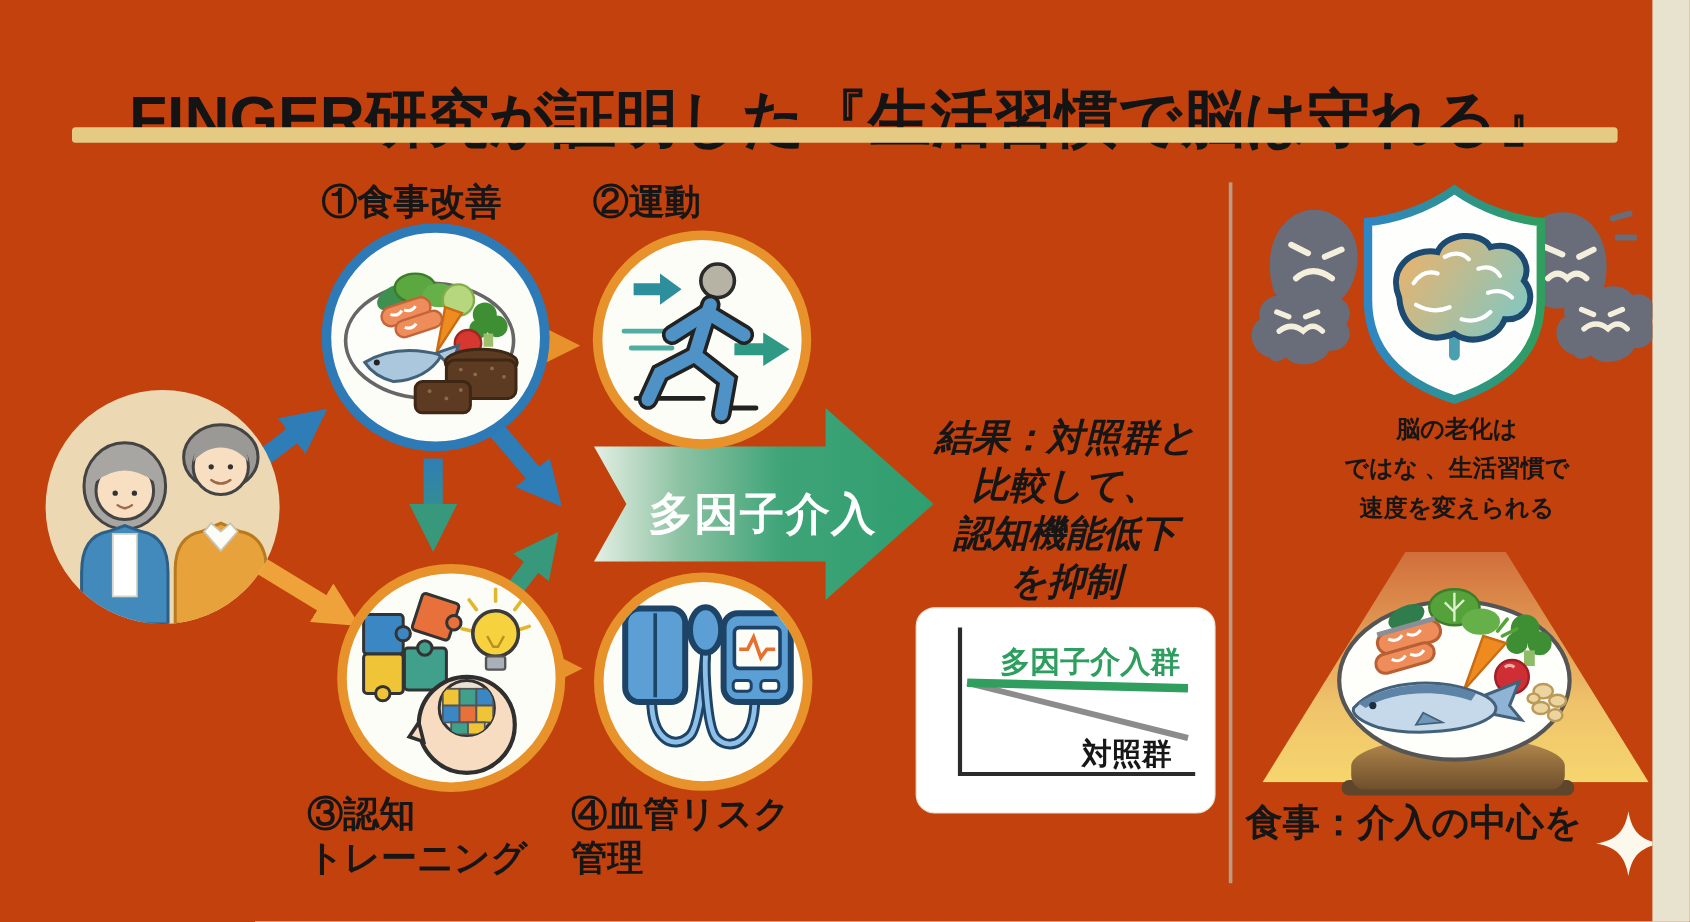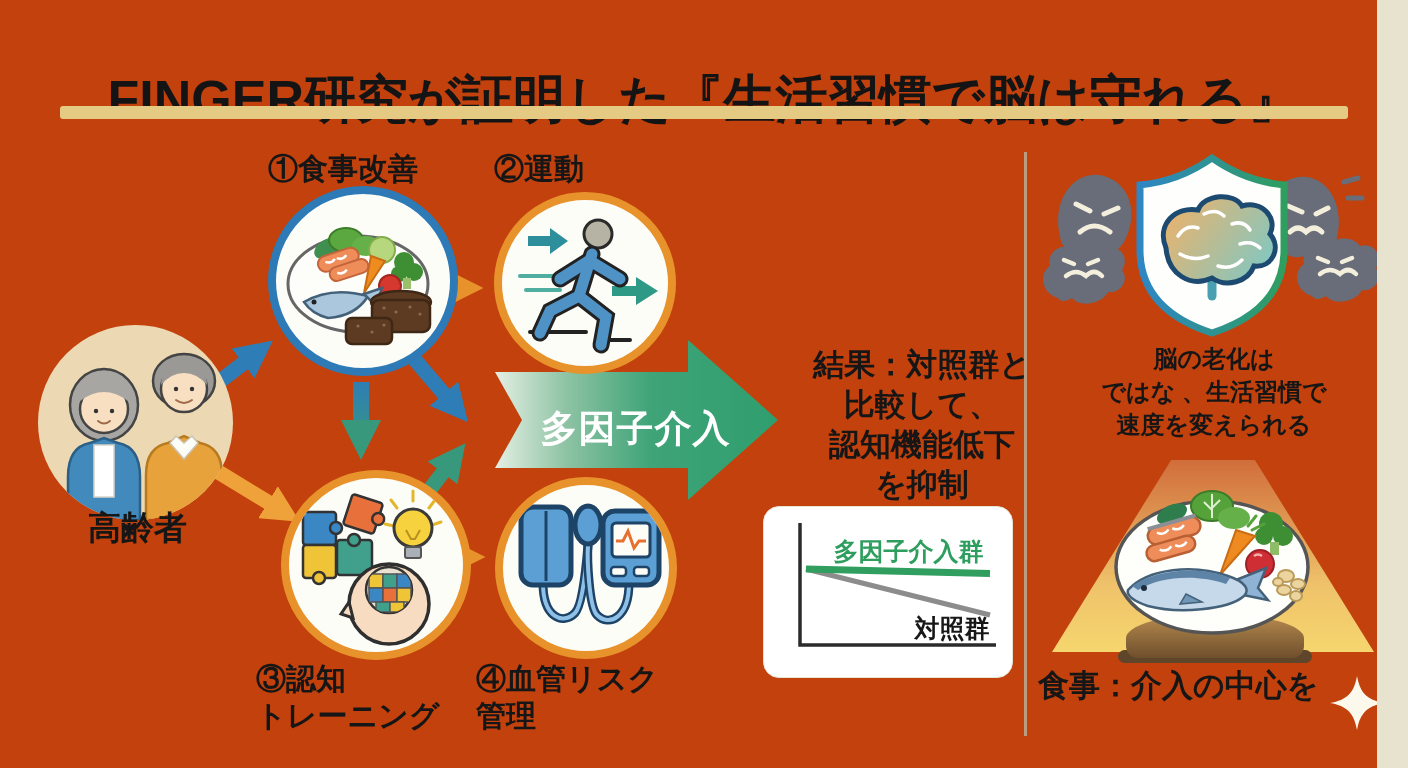--- a/index.html
+++ b/index.html
@@ -25,30 +25,30 @@
   .c1{left:268px;top:186px;width:190px;height:190px;border:8px solid #2d7ab7;}
   .c2{left:494px;top:192px;width:182px;height:182px;border:8px solid #e8922c;}
   .c3{left:281px;top:470px;width:190px;height:190px;border:8px solid #e8922c;}
   .c4{left:495px;top:477px;width:182px;height:182px;border:8px solid #e8922c;}
   .circle svg{width:100%;height:100%;display:block;}
   .subject-circle{left:38px;top:325px;width:195px;height:195px;border-radius:50%;background:#ecd8b2;overflow:hidden;}
   .subject-circle svg{width:100%;height:100%;display:block;}
   .subject-label{left:35px;top:506px;width:205px;text-align:center;font-size:33px;font-weight:800;}
   .connectors{left:0;top:0;width:1408px;height:768px;pointer-events:none;}
   .green-arrow-label{left:538px;top:404px;width:195px;text-align:center;color:#ffffff;font-size:37px;font-weight:800;letter-spacing:1px;}
-  .result-text{left:794px;top:345px;width:256px;text-align:center;font-size:31px;font-weight:800;line-height:40px;}
+  .result-text{left:760px;top:345px;width:256px;text-align:center;font-size:31px;font-weight:800;line-height:40px;font-style:italic;}
   .result-text span{display:block;}
   .chart-card{left:763px;top:506px;width:248px;height:170px;background:#ffffff;border:1px solid #e8e4d4;border-radius:16px;}
   .chart-card svg{position:absolute;left:0;top:0;width:248px;height:170px;}
   .chart-label{position:absolute;font-weight:700;font-size:25px;text-align:center;}
   .chart-label.green{left:52px;top:28px;width:185px;color:#2e9e5f;}
-  .chart-label.dark{left:128px;top:105px;width:120px;color:#171717;}
+  .chart-label.dark{left:115px;top:105px;width:120px;color:#171717;}
   .divider{left:1024px;top:152px;width:3px;height:584px;background:#b9ae97;opacity:.85;}
   .shield-group{left:1028px;top:148px;width:372px;height:200px;}
-  .aging-text{left:1028px;top:342px;width:372px;text-align:center;font-size:24px;font-weight:800;line-height:33px;}
+  .aging-text{left:1028px;top:342px;width:372px;text-align:center;font-size:20px;font-weight:800;line-height:33px;}
   .aging-text span{display:block;white-space:nowrap;}
   .glow{
     left:1052px;top:460px;width:322px;height:192px;
     clip-path:polygon(37% 0,63% 0,100% 100%,0 100%);
     background:linear-gradient(180deg, rgba(252,243,200,0.25) 0%, rgba(250,226,130,0.8) 65%, #f6d66e 100%);
   }
   .pedestal{left:1126px;top:614px;width:178px;height:44px;
     background:linear-gradient(180deg,#bb8d52 0%,#96703f 45%,#6f4f2c 100%);
     border-radius:50% 50% 12px 12px / 55% 55% 12px 12px;}
   .pedestal-base{left:1118px;top:650px;width:194px;height:13px;border-radius:8px;background:#5f452a;}
@@ -117,21 +117,20 @@
       <ellipse cx="146" cy="56" rx="31" ry="27" fill="#9b9995" stroke="#444" stroke-width="2.5"></ellipse>
       <circle cx="146" cy="64" r="23" fill="#f8dfc2" stroke="#444" stroke-width="2.5"></circle>
       <path d="M123,60 a23,23 0 0 1 46,0 q-10,-12 -23,-12 t-23,12 z" fill="#9b9995"></path>
       <circle cx="138" cy="64" r="2.2" fill="#333"></circle>
         <circle cx="154" cy="64" r="2.2" fill="#333"></circle>
       <path d="M138,75 q8,6 16,0" stroke="#a06a48" stroke-width="2" fill="none" stroke-linecap="round"></path>
       <path d="M108,195 V150 Q108,122 130,118 L146,111 162,118 Q184,122 184,150 V195 Z" fill="#e8a23c" stroke="#b87a1e" stroke-width="2.5"></path>
       <path d="M132,118 L146,134 L160,118 L154,111 L146,118 L138,111 Z" fill="#fdfdf8" stroke="#c9c4b4" stroke-width="1.5"></path>
     </svg>
   </div>
-  <div class="abs subject-label">高齢者</div>
 
   <div class="abs step-label lab1">①食事改善</div>
   <div class="abs step-label lab2">②運動</div>
   <div class="abs step-label lab3">
     <span>③認知</span>
     <span>トレーニング</span>
   </div>
   <div class="abs step-label lab4">
     <span>④血管リスク</span>
     <span>管理</span>

